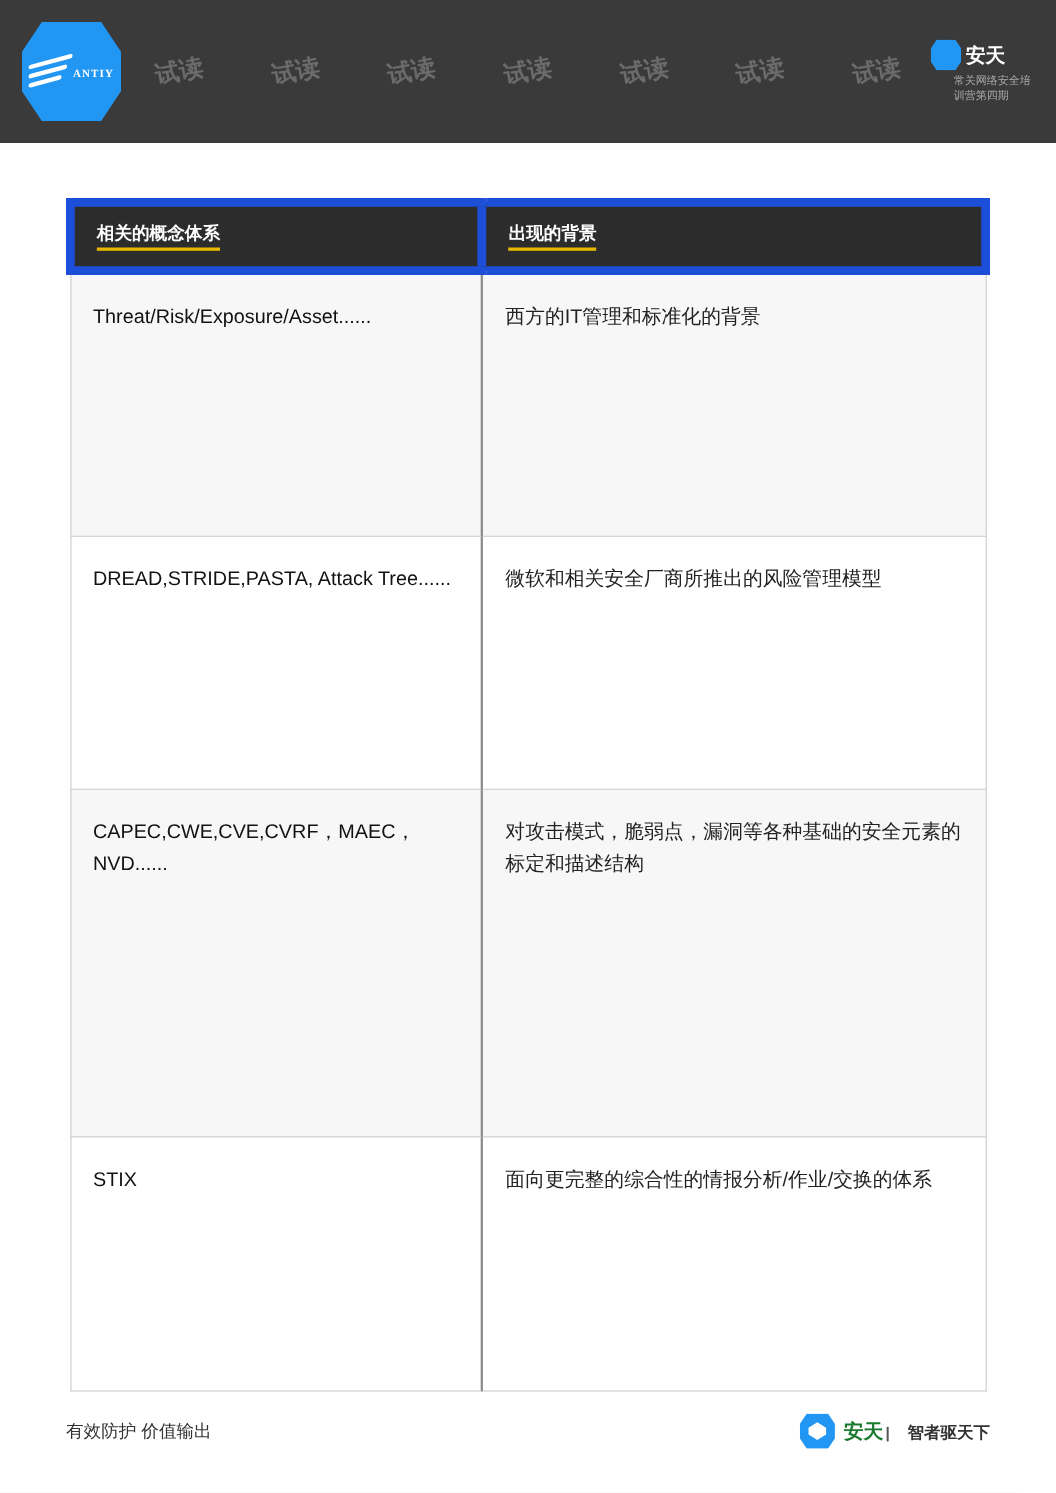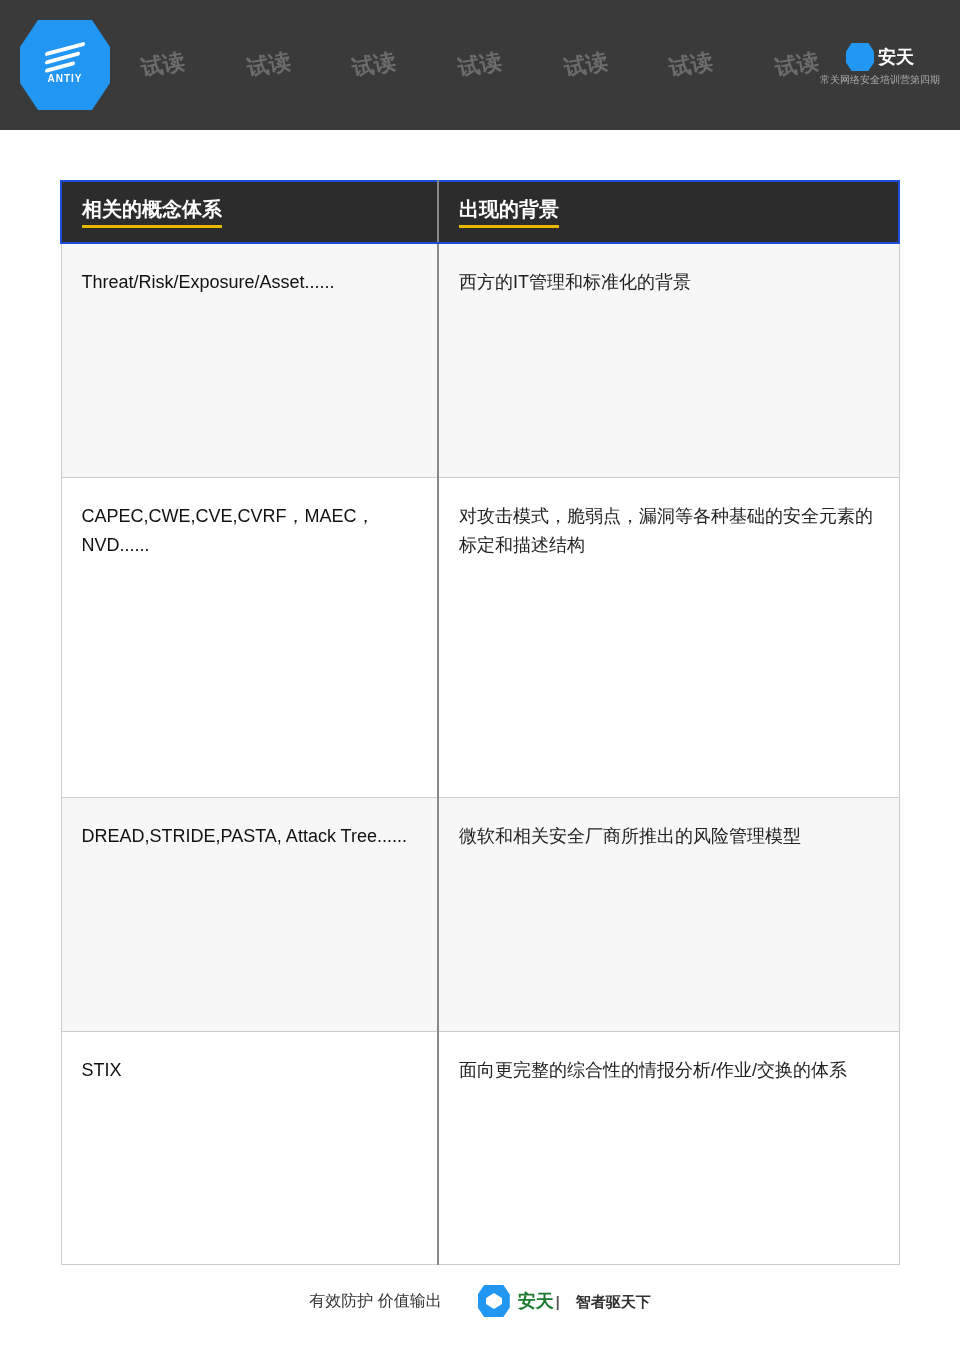--- a/index.html
+++ b/index.html
@@ -25,22 +25,23 @@
     }
 
     .header-logo {
       width: 90px;
       height: 90px;
       background: #2196F3;
       clip-path: polygon(20% 0%, 80% 0%, 100% 30%, 100% 70%, 80% 100%, 20% 100%, 0% 70%, 0% 30%);
       display: flex;
       align-items: center;
       justify-content: center;
-      flex-direction: column;
+      flex-direction: row;
       position: relative;
+      font-family: Liberation Serif, serif;
     }
 
     .logo-lines {
       display: flex;
       flex-direction: column;
       gap: 5px;
     }
 
     .logo-line {
       height: 4px;
@@ -103,20 +104,21 @@
     .right-logo-name {
       color: white;
       font-size: 18px;
       font-weight: bold;
     }
 
     .right-logo-sub {
       color: #aaa;
       font-size: 10px;
       margin-top: 2px;
+      margin-left: 47px;
     }
 
     
     .main-watermarks {
       position: absolute;
       top: 130px;
       left: 0; right: 0; bottom: 0;
       pointer-events: none;
       overflow: hidden;
     }
@@ -146,25 +148,25 @@
     
     .data-table {
       width: 100%;
       border-collapse: collapse;
       flex: 1;
     }
 
     .data-table th {
       background: #2c2c2c;
       color: white;
-      font-size: 20px;
+      font-size: 16px;
       font-weight: bold;
       padding: 14px 20px;
       text-align: left;
-      border: 2px solid #1d4ed8;
+      border: 8px solid #1d4ed8;
     }
 
     .data-table th:first-child {
       width: 45%;
       border-right: 2px solid #888;
     }
 
     .data-table td {
       padding: 24px 20px;
       font-size: 18px;
@@ -184,21 +186,21 @@
       background: #f7f7f7;
     }
 
     .data-table tr:nth-child(even) td {
       background: #ffffff;
     }
 
     
     .footer {
       display: flex;
-      justify-content: center;
+      justify-content: space-between;
       align-items: center;
       padding-top: 20px;
       margin-top: auto;
       gap: 36px;
     }
 
     .footer-left {
       font-size: 16px;
       color: #333;
       font-weight: 500;
@@ -295,26 +297,26 @@
           <span class="th-underline">出现的背景</span>
         </th>
       </tr>
     </thead>
     <tbody id="table-body">
     <tr>
           <td>Threat/Risk/Exposure/Asset......</td>
           <td>西方的IT管理和标准化的背景</td>
         </tr>
         <tr>
+          <td>DREAD,STRIDE,PASTA, Attack Tree......</td>
+          <td>微软和相关安全厂商所推出的风险管理模型</td>
+        </tr>
+        <tr>
           <td>CAPEC,CWE,CVE,CVRF，MAEC，NVD......</td>
           <td>对攻击模式，脆弱点，漏洞等各种基础的安全元素的标定和描述结构</td>
-        </tr>
-        <tr>
-          <td>DREAD,STRIDE,PASTA, Attack Tree......</td>
-          <td>微软和相关安全厂商所推出的风险管理模型</td>
         </tr>
         <tr>
           <td>STIX</td>
           <td>面向更完整的综合性的情报分析/作业/交换的体系</td>
         </tr>
       </tbody>
   </table>
 
   <div class="footer">
     <span class="footer-left">有效防护 价值输出</span>

